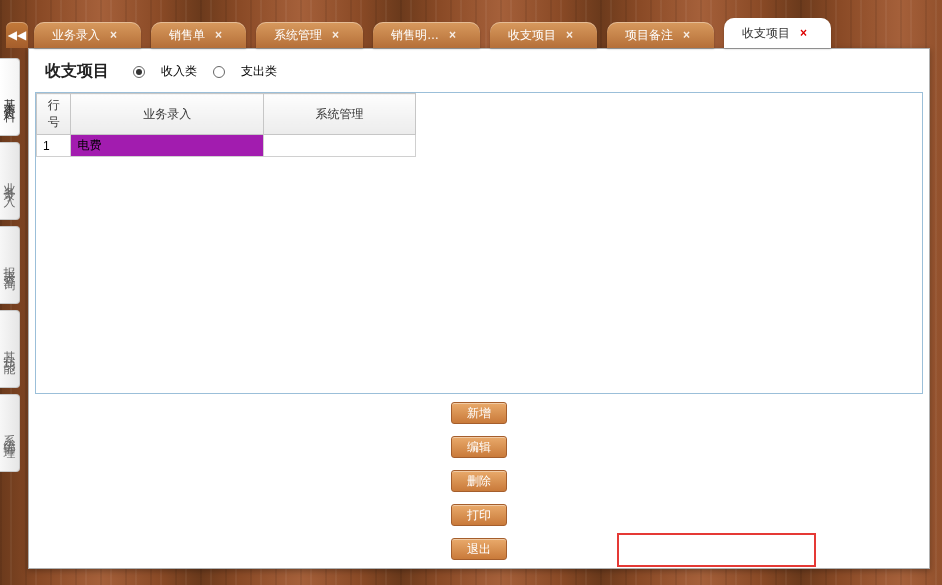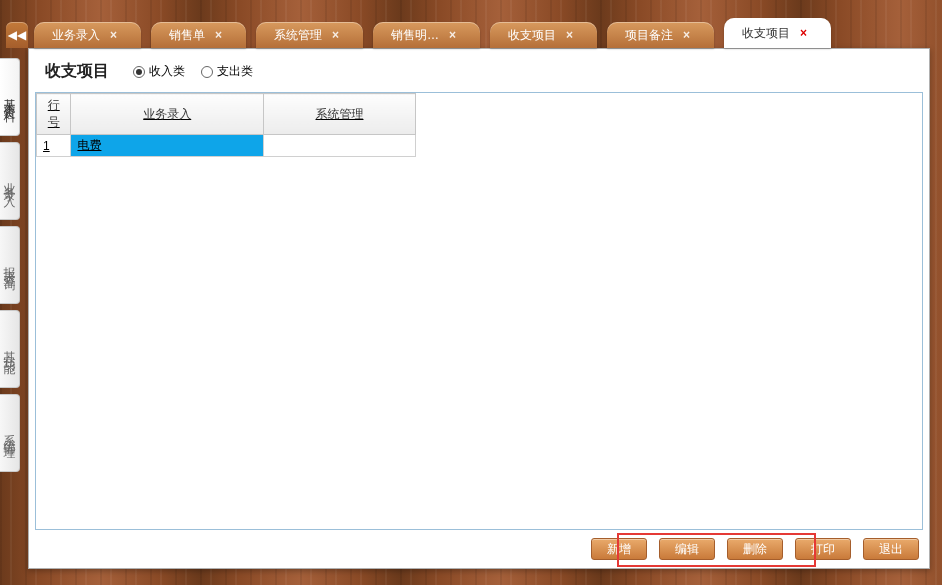--- a/index.html
+++ b/index.html
@@ -122,67 +122,67 @@
   .panel-head {
     padding: 12px 16px 8px;
     display: flex;
     align-items: center;
     gap: 24px;
   }
   .panel-title {
     font-size: 16px; font-weight: bold; color: #222;
   }
   .radio-group { display: flex; gap: 16px; align-items: center; }
-  .radio-item { display: flex; align-items: center; gap: 4px; cursor: pointer; }
+  .radio-item { display: flex; align-items: center; gap: 16px; cursor: pointer; }
   .radio-dot {
     width: 12px; height: 12px; border: 1px solid #666; border-radius: 50%;
     display: inline-flex; align-items: center; justify-content: center;
   }
   .radio-dot.checked::after {
     content: ""; width: 6px; height: 6px; background: #333; border-radius: 50%;
   }
 
   .grid-wrap {
     flex: 1;
     margin: 2px 6px 0 6px;
     border: 1px solid #9bbfd9;
     overflow: hidden;
     position: relative;
     display: flex; flex-direction: column;
   }
   table.grid {
     border-collapse: collapse;
     width: 380px;
     font-size: 12px;
-    text-decoration: underline;
   }
   table.grid th {
     background: linear-gradient(#fdfdfd,#ececec);
     border: 1px solid #c6c6c6;
     padding: 3px 6px;
     font-weight: normal;
     color: #333;
     text-align: center;
   }
   table.grid td {
     border: 1px solid #d0d0d0;
     padding: 2px 6px;
     height: 18px;
     background: #fff;
   }
   table.grid td.row-num { width: 30px; text-align: left; }
-  table.grid td.sel { background: #0ea5e9; }
+  table.grid td.sel { background: #a21caf; }
   .grid-rest { flex: 1; background: #fff; }
 
   .footer {
     padding: 8px 10px;
     display: flex;
     justify-content: flex-end;
     gap: 12px;
     align-items: center;
+    flex-direction: column;
   }
   .btn {
     min-width: 56px;
     height: 22px;
     padding: 0 14px;
     background: linear-gradient(#e9aa6b,#c97a3a);
     border: 1px solid #a55e2c;
     border-radius: 3px;
     color: #fff;
     font-size: 12px;

